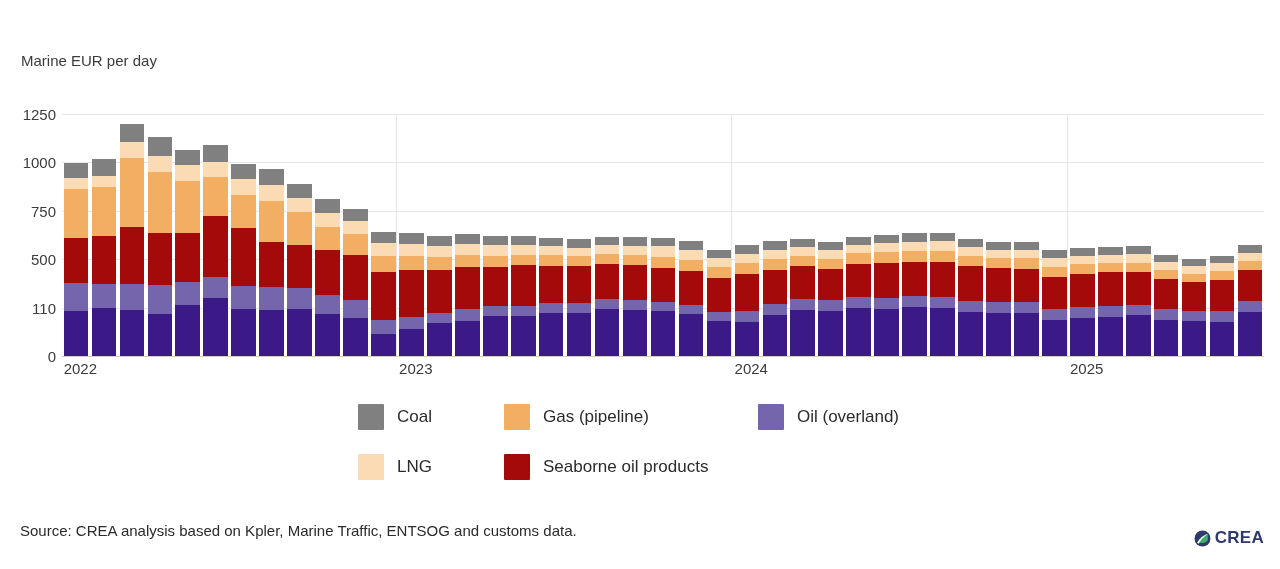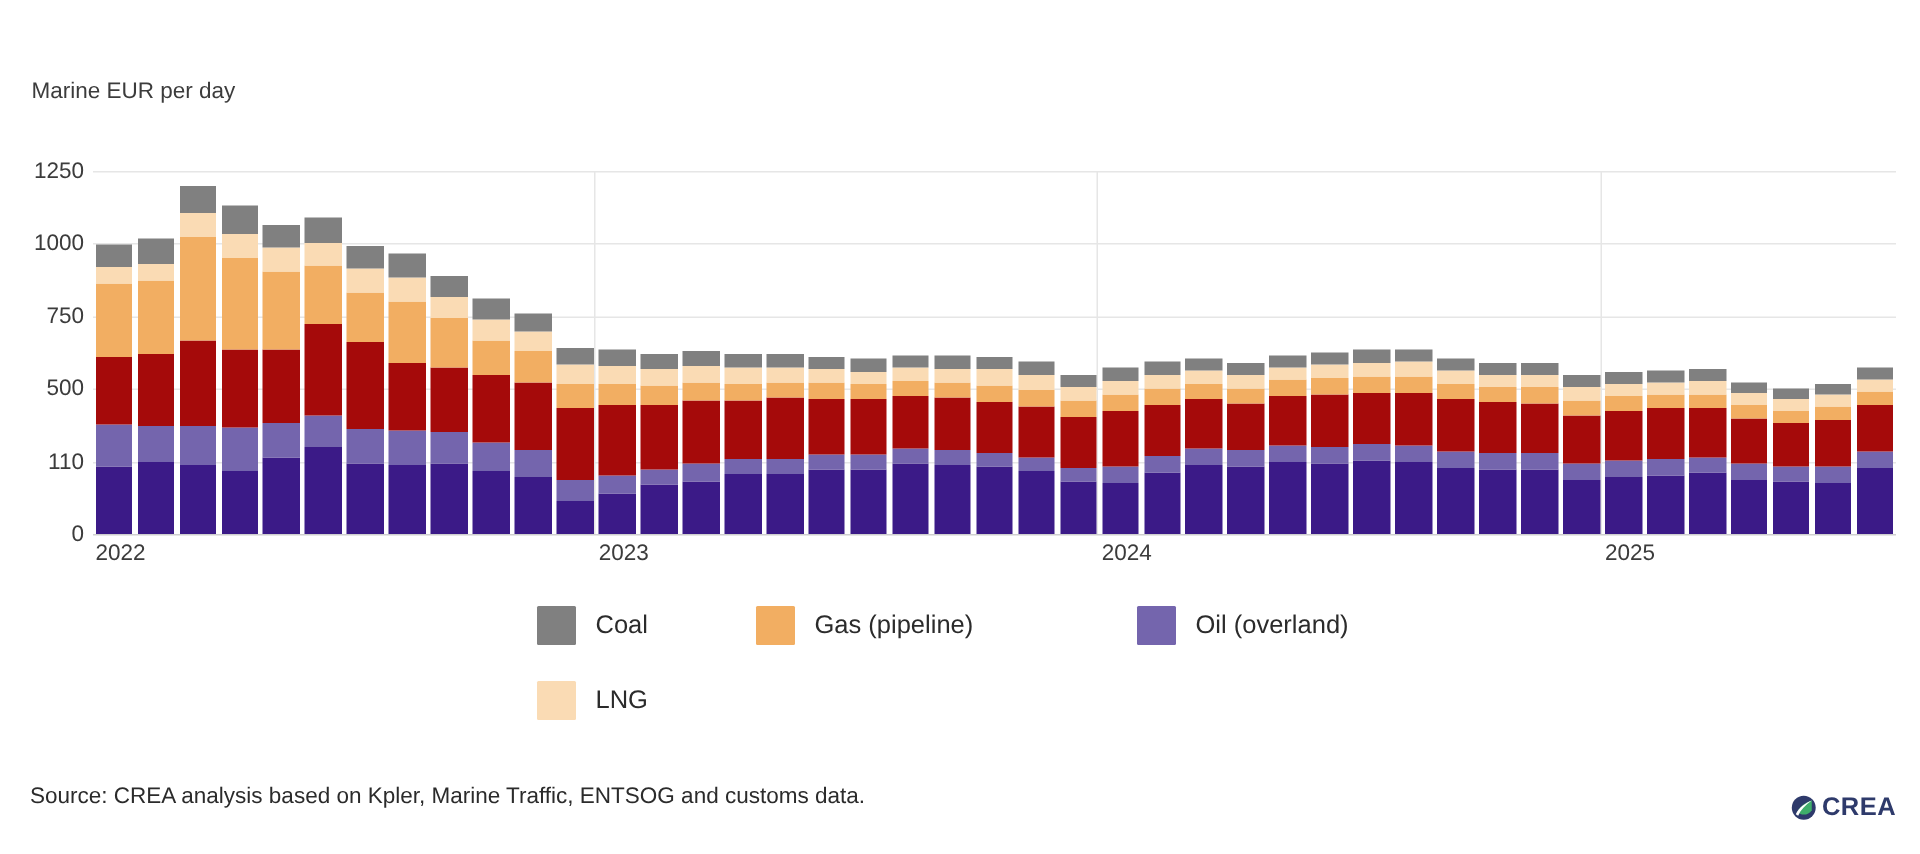--- a/index.html
+++ b/index.html
@@ -587,20 +587,24 @@
         <span class="legend-label">Oil (overland)</span>
       </div>
       <div class="legend-item" style="left: 146px; top: 0px;">
         <span class="legend-swatch" style="background: rgb(242, 174, 98);"></span>
         <span class="legend-label">Gas (pipeline)</span>
       </div>
       <div class="legend-item" style="left: 0px; top: 50px;">
         <span class="legend-swatch" style="background: rgb(250, 219, 180);"></span>
         <span class="legend-label">LNG</span>
       </div>
+      <div class="legend-item" style="left: 146px; top: 50px;">
+        <span class="legend-swatch" style="background: rgb(165, 10, 10);"></span>
+        <span class="legend-label">Seaborne oil products</span>
+      </div>
     </div>
 
   <div class="source-note">Source: CREA analysis based on Kpler, Marine Traffic, ENTSOG and customs data.</div>
 
   <div class="crea-logo">
     <span class="crea-mark">
       <svg viewBox="0 0 32 32" width="17" height="17" aria-hidden="true">
         <circle cx="16" cy="16" r="15" fill="#2e3a6b"></circle>
         <path d="M26 7 C20 9 12 13 8 21 C12 26 22 26 26 19 Z" fill="#3fae6a"></path>
         <path d="M6 24 C10 16 18 10 26 7 C18 13 12 19 9 26 Z" fill="#ffffff"></path>

